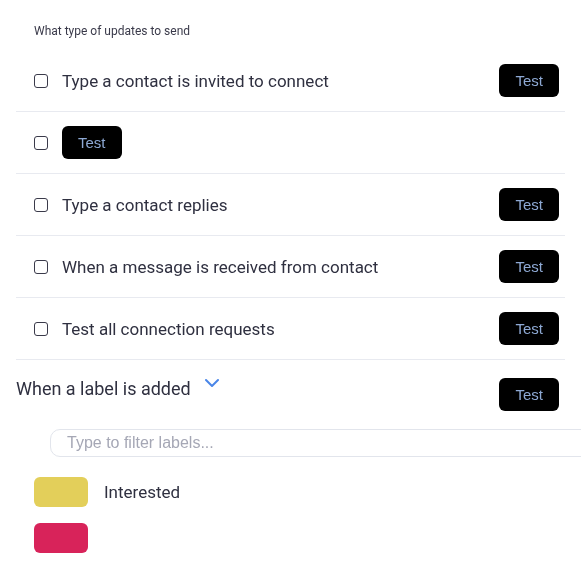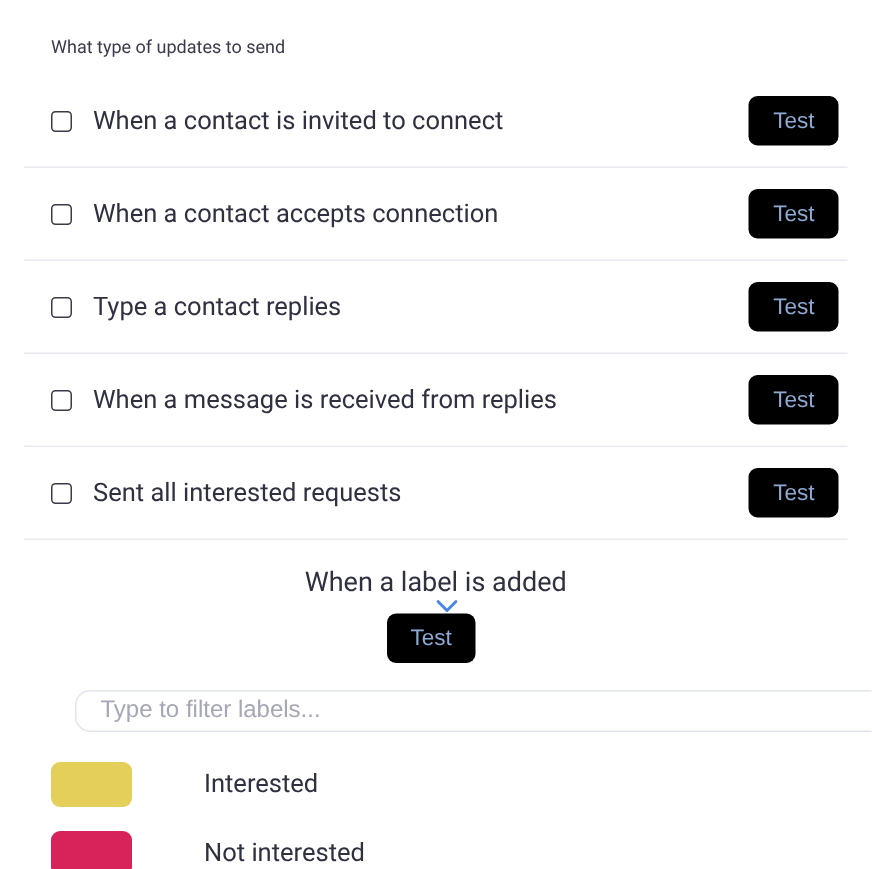--- a/index.html
+++ b/index.html
@@ -52,23 +52,22 @@
     color: #8ea9d4;
     border: none;
     border-radius: 6px;
     padding: 8px 16px;
     font-size: 15px;
     cursor: pointer;
     margin-right: 6px;
   }
   .label-added-row {
     display: flex;
-    align-items: center;
+    align-items: flex-start;
     padding: 18px 0 12px 0;
-    flex-direction: column;
   }
   .label-added-text {
     font-size: 18px;
     color: #2f3040;
     margin-left: 0;
   }
   .caret {
     margin-left: 14px;
     cursor: pointer;
   }
@@ -89,21 +88,20 @@
     color: #a5a7b5;
   }
   .labels {
     margin-left: 18px;
   }
   .label-item {
     display: flex;
     align-items: center;
     margin-bottom: 16px;
     cursor: pointer;
-    gap: 32px;
   }
   .swatch {
     width: 54px;
     height: 30px;
     border-radius: 6px;
     margin-right: 16px;
     flex-shrink: 0;
   }
   .label-name {
     font-size: 17px;
@@ -112,45 +110,44 @@
 </style>
 </head>
 <body>
 
 <div class="section-title">What type of updates to send</div>
 
 <div class="update-list">
 
   <div class="update-row">
     <input type="checkbox" class="chk" style="">
-    <span class="update-label">When a contact is invited to connect</span>
+    <span class="update-label">Type a contact is invited to connect</span>
     <button class="test-btn">Test</button>
   </div>
 
   <div class="update-row">
     <input type="checkbox" class="chk" style="">
-    <span class="update-label">When a contact accepts connection</span>
     <button class="test-btn">Test</button>
   </div>
 
   <div class="update-row">
     <input type="checkbox" class="chk" style="">
     <span class="update-label">Type a contact replies</span>
     <button class="test-btn">Test</button>
   </div>
 
   <div class="update-row">
     <input type="checkbox" class="chk" style="">
-    <span class="update-label">When a message is received from replies</span>
+    <span class="update-label">When a message is received from contact</span>
     <button class="test-btn">Test</button>
   </div>
 
   <div class="update-row">
     <input type="checkbox" class="chk" style="">
-    <span class="update-label">Sent all interested requests</span>
+    <span class="update-label">Test all connection requests</span>
     <button class="test-btn">Test</button>
   </div>
 
 </div>
 
 <div class="label-added-row">
   <span class="label-added-text">When a label is added</span>
   <span class="caret">
     <svg width="14" height="10" viewBox="0 0 14 10">
         <path d="M1 2 L7 8 L13 2" fill="none" stroke="#4a86e8" stroke-width="2" stroke-linecap="round" stroke-linejoin="round"></path>
@@ -164,16 +161,15 @@
 
 <div class="labels">
 
   <div class="label-item">
     <div class="swatch" style="background:#e3cf5a"></div>
     <span class="label-name">Interested</span>
   </div>
 
   <div class="label-item">
     <div class="swatch" style="background:#d8235a"></div>
-    <span class="label-name">Not interested</span>
   </div>
 
 </div>
 
 </body></html>

